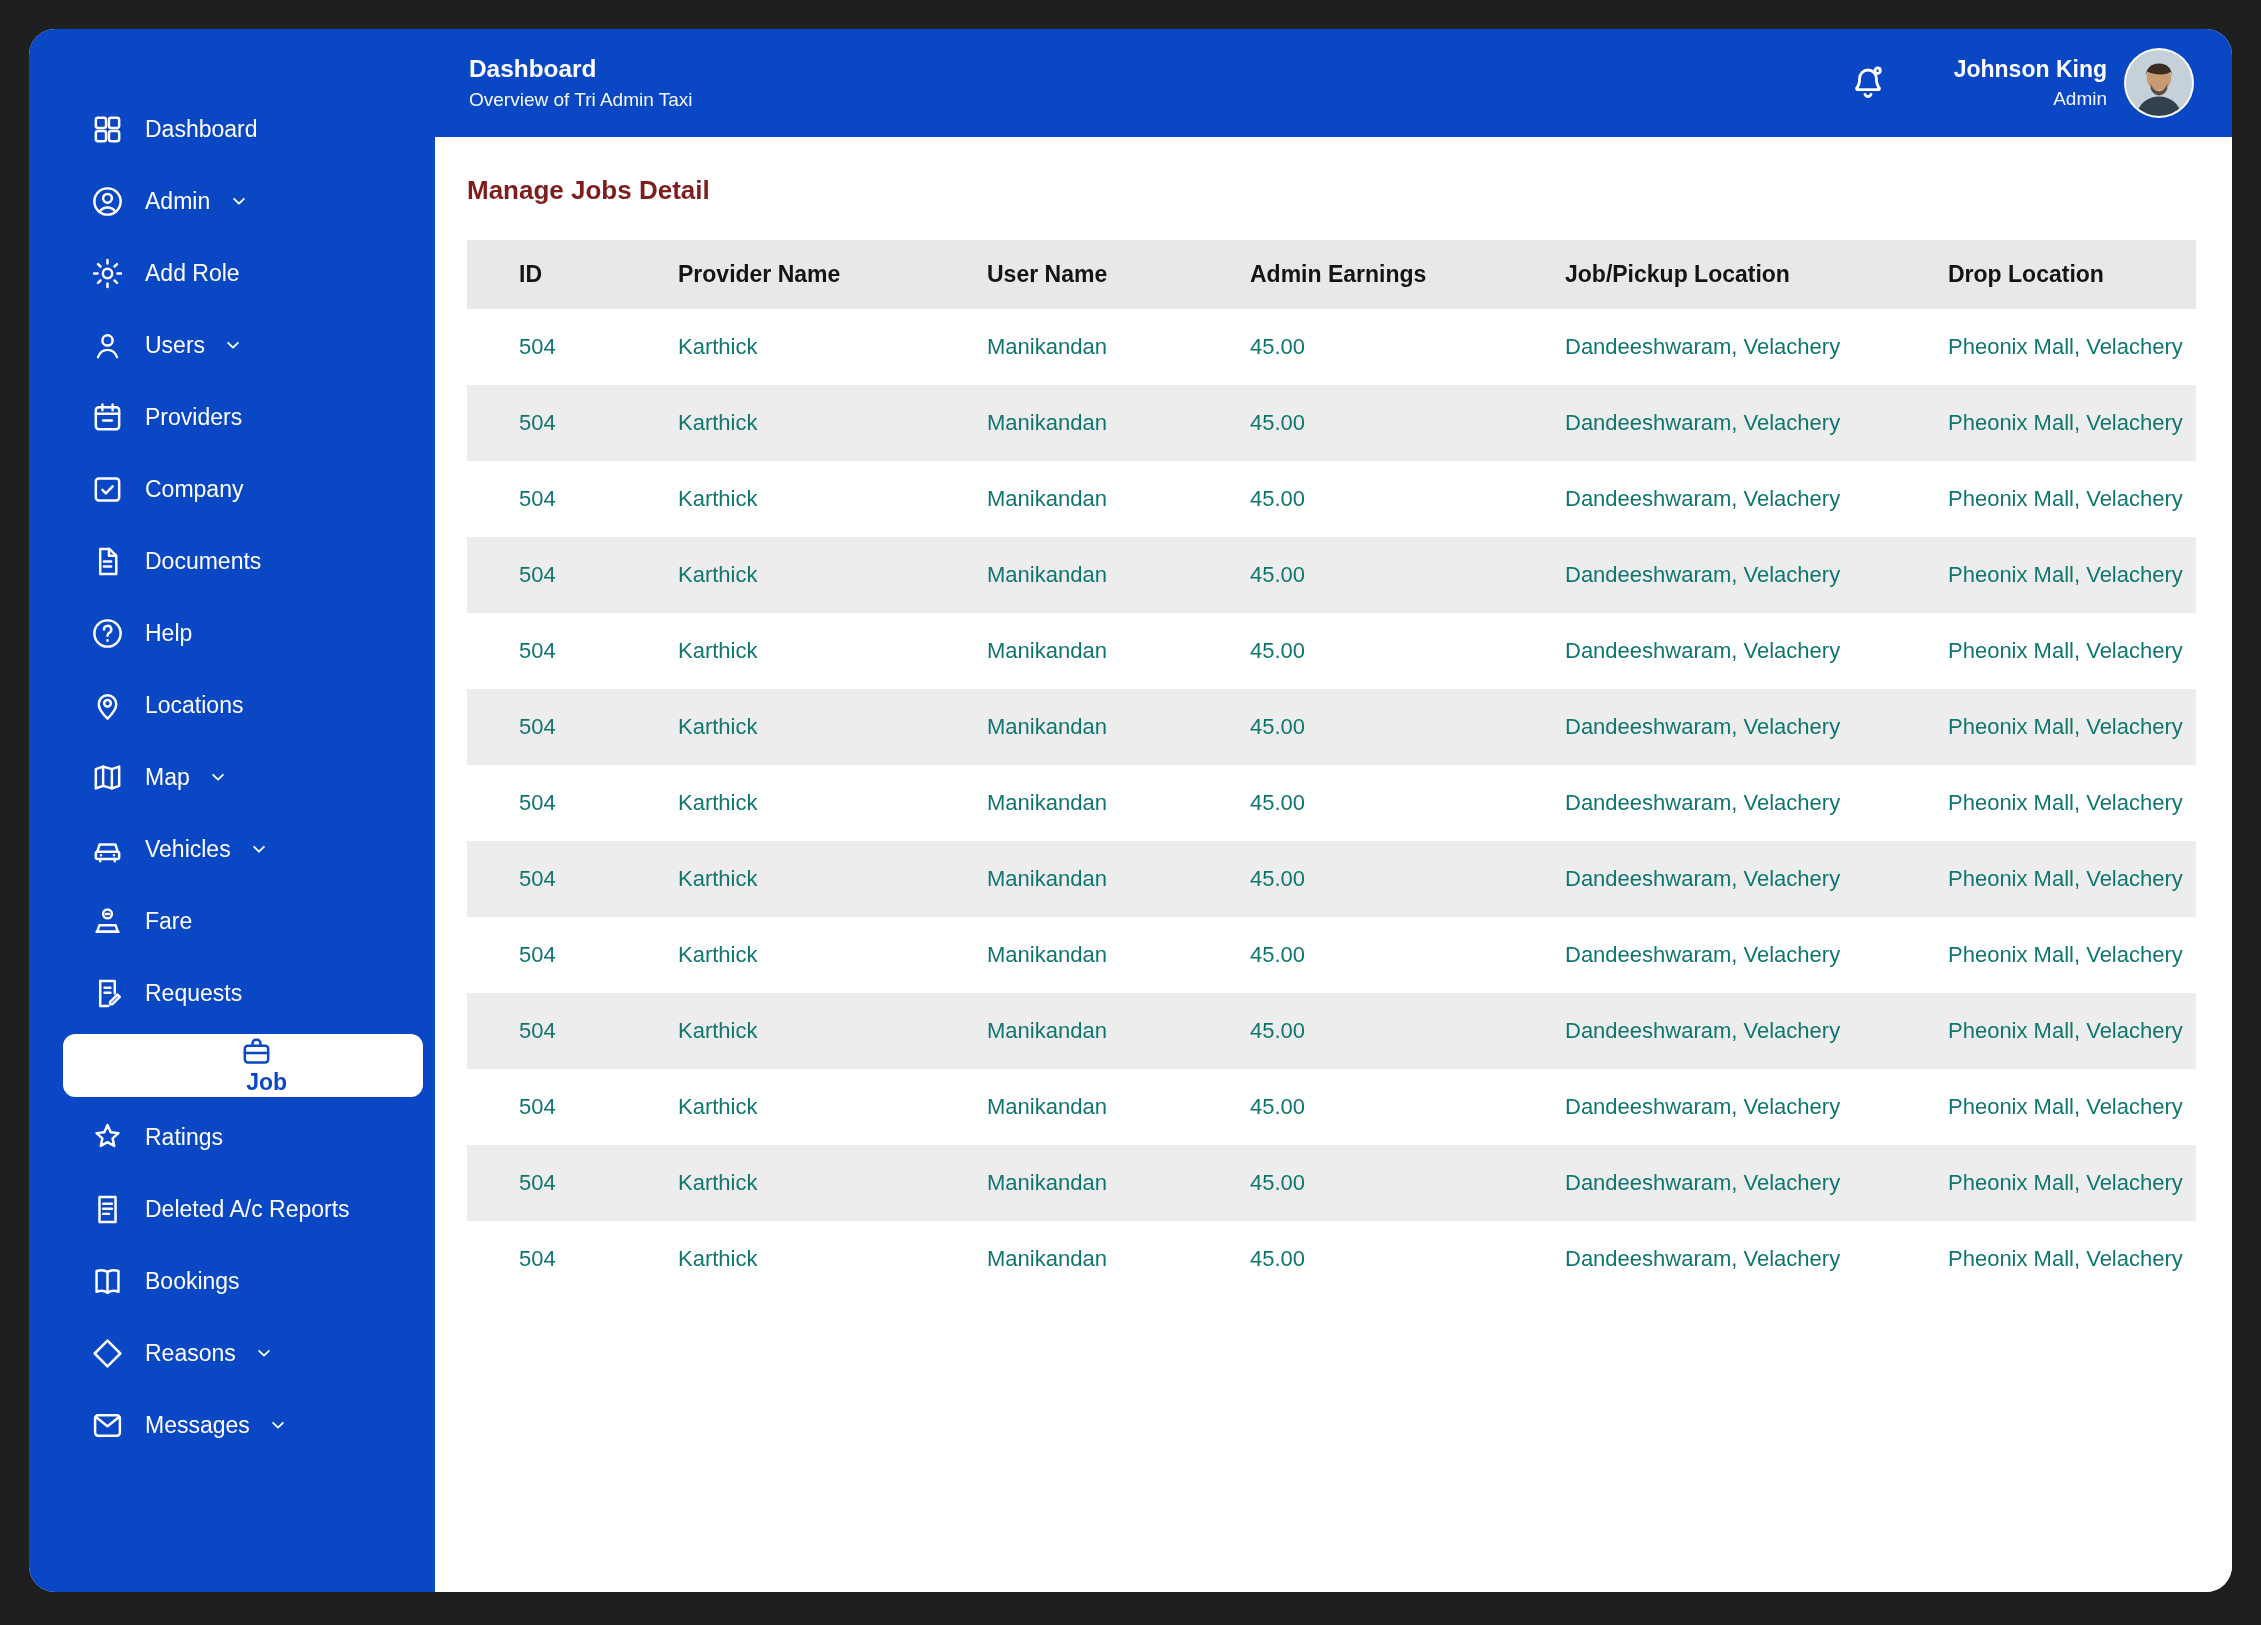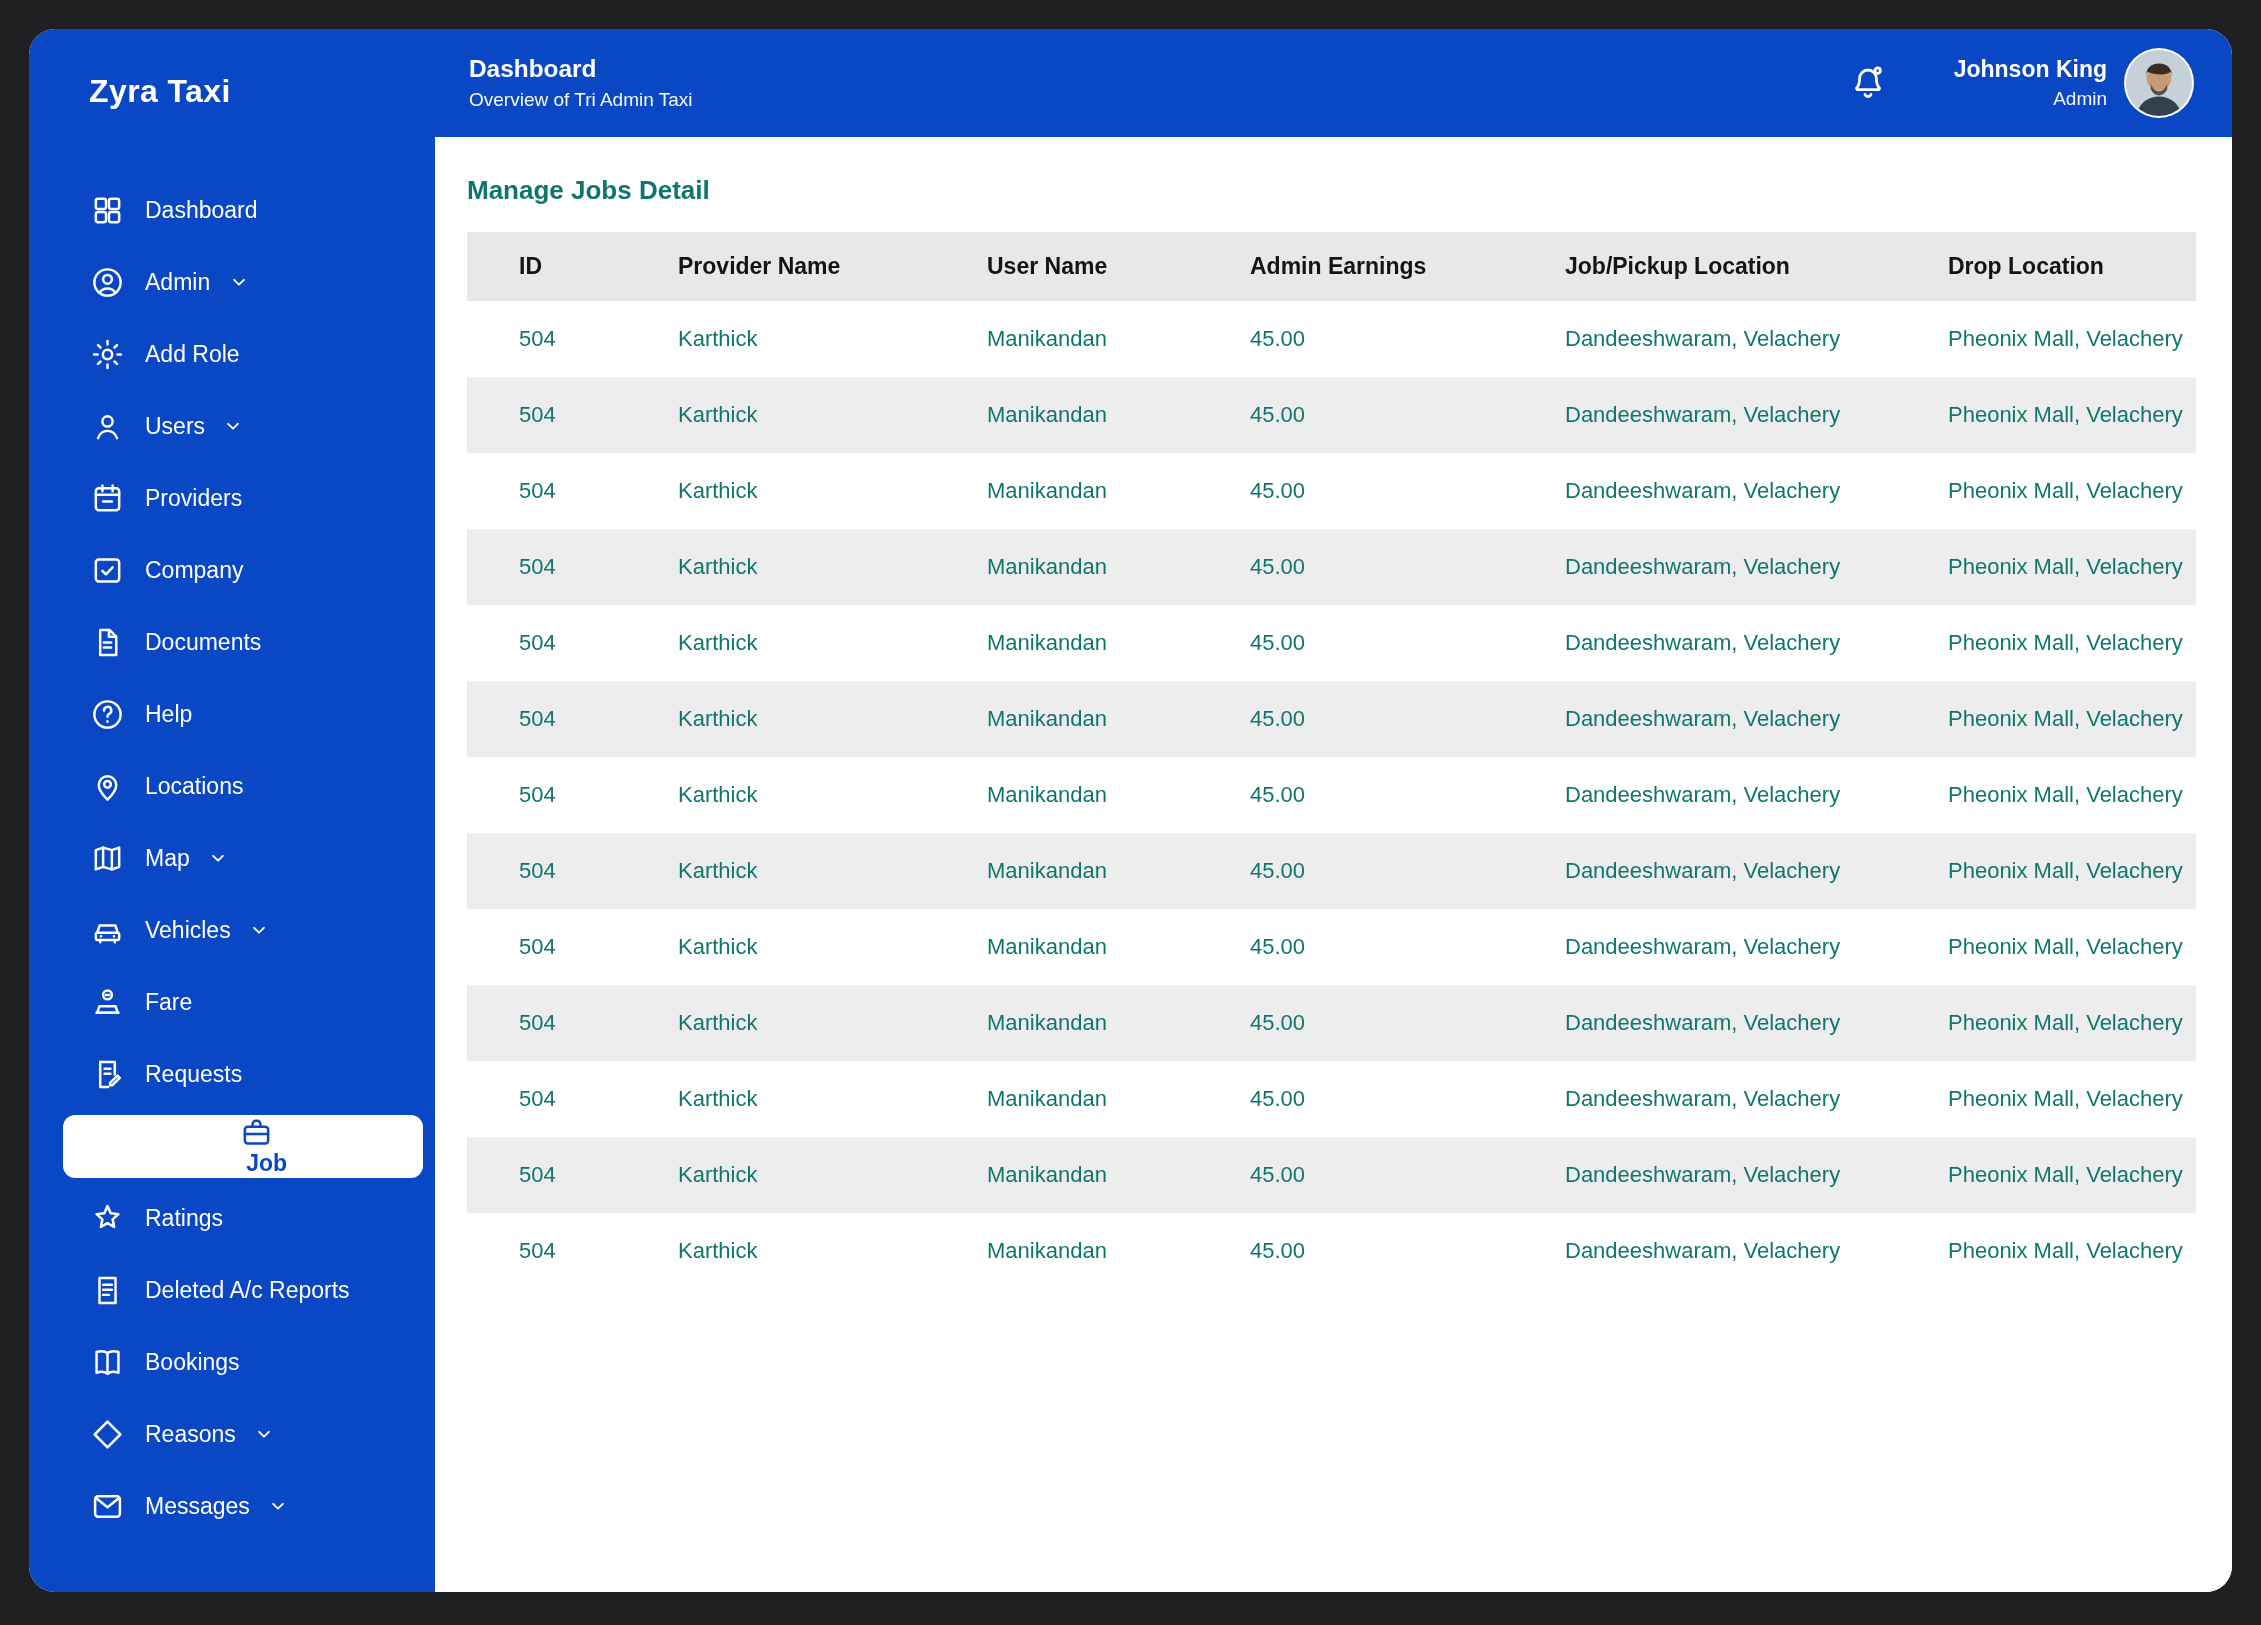--- a/index.html
+++ b/index.html
@@ -52,40 +52,39 @@
   .avatar{
     width:70px;height:70px;border-radius:50%;overflow:hidden;display:inline-flex;
     border:2.3px solid rgba(255,255,255,.9);background:#cdd6de;cursor:pointer;flex:0 0 70px;
   }
   .avatar svg{width:100%;height:100%;}
   
   .main{
     position:absolute;left:406px;top:108px;right:0;bottom:0;background:#ffffff;
     padding:38px 36px 0 32px;
   }
-  .section-title{font-size:26px;font-weight:700;color:#0f766e;margin:0 0 26px 0;}
+  .section-title{font-size:26px;font-weight:700;color:#7f1d1d;margin:0 0 34px 0;}
   .table{width:100%;}
   .thead,.row{
     display:grid;
     grid-template-columns:211px 309px 263px 315px 383px 1fr;
     align-items:center;white-space:nowrap;overflow:hidden;
   }
   .thead{height:69px;background:var(--thead);font-size:23px;font-weight:700;color:#141414;margin-top:8px;}
   .row{height:76px;background:#ffffff;font-size:22px;color:#0f766e;}
   .row:nth-child(even){background:var(--row-alt);}
   .th:first-child,.td:first-child{padding-left:52px;}
   .td,.th{overflow:hidden;text-overflow:clip;}
 </style>
 </head>
 <body>
 
 <div class="app">
 
   <aside class="sidebar">
-    <div class="brand">Zyra Taxi</div>
     <nav class="nav" id="sidebar-nav">
         <div class="item">
           <span class="icon">
             <svg viewBox="0 0 24 24" fill="none" stroke="currentColor" stroke-width="1.7" stroke-linecap="round" stroke-linejoin="round">
               <rect x="4" y="4" width="7" height="7" rx="1.5"></rect>
               <rect x="13" y="4" width="7" height="7" rx="1.5"></rect>
               <rect x="4" y="13" width="7" height="7" rx="1.5"></rect>
               <rect x="13" y="13" width="7" height="7" rx="1.5"></rect>
             </svg>
           </span>

